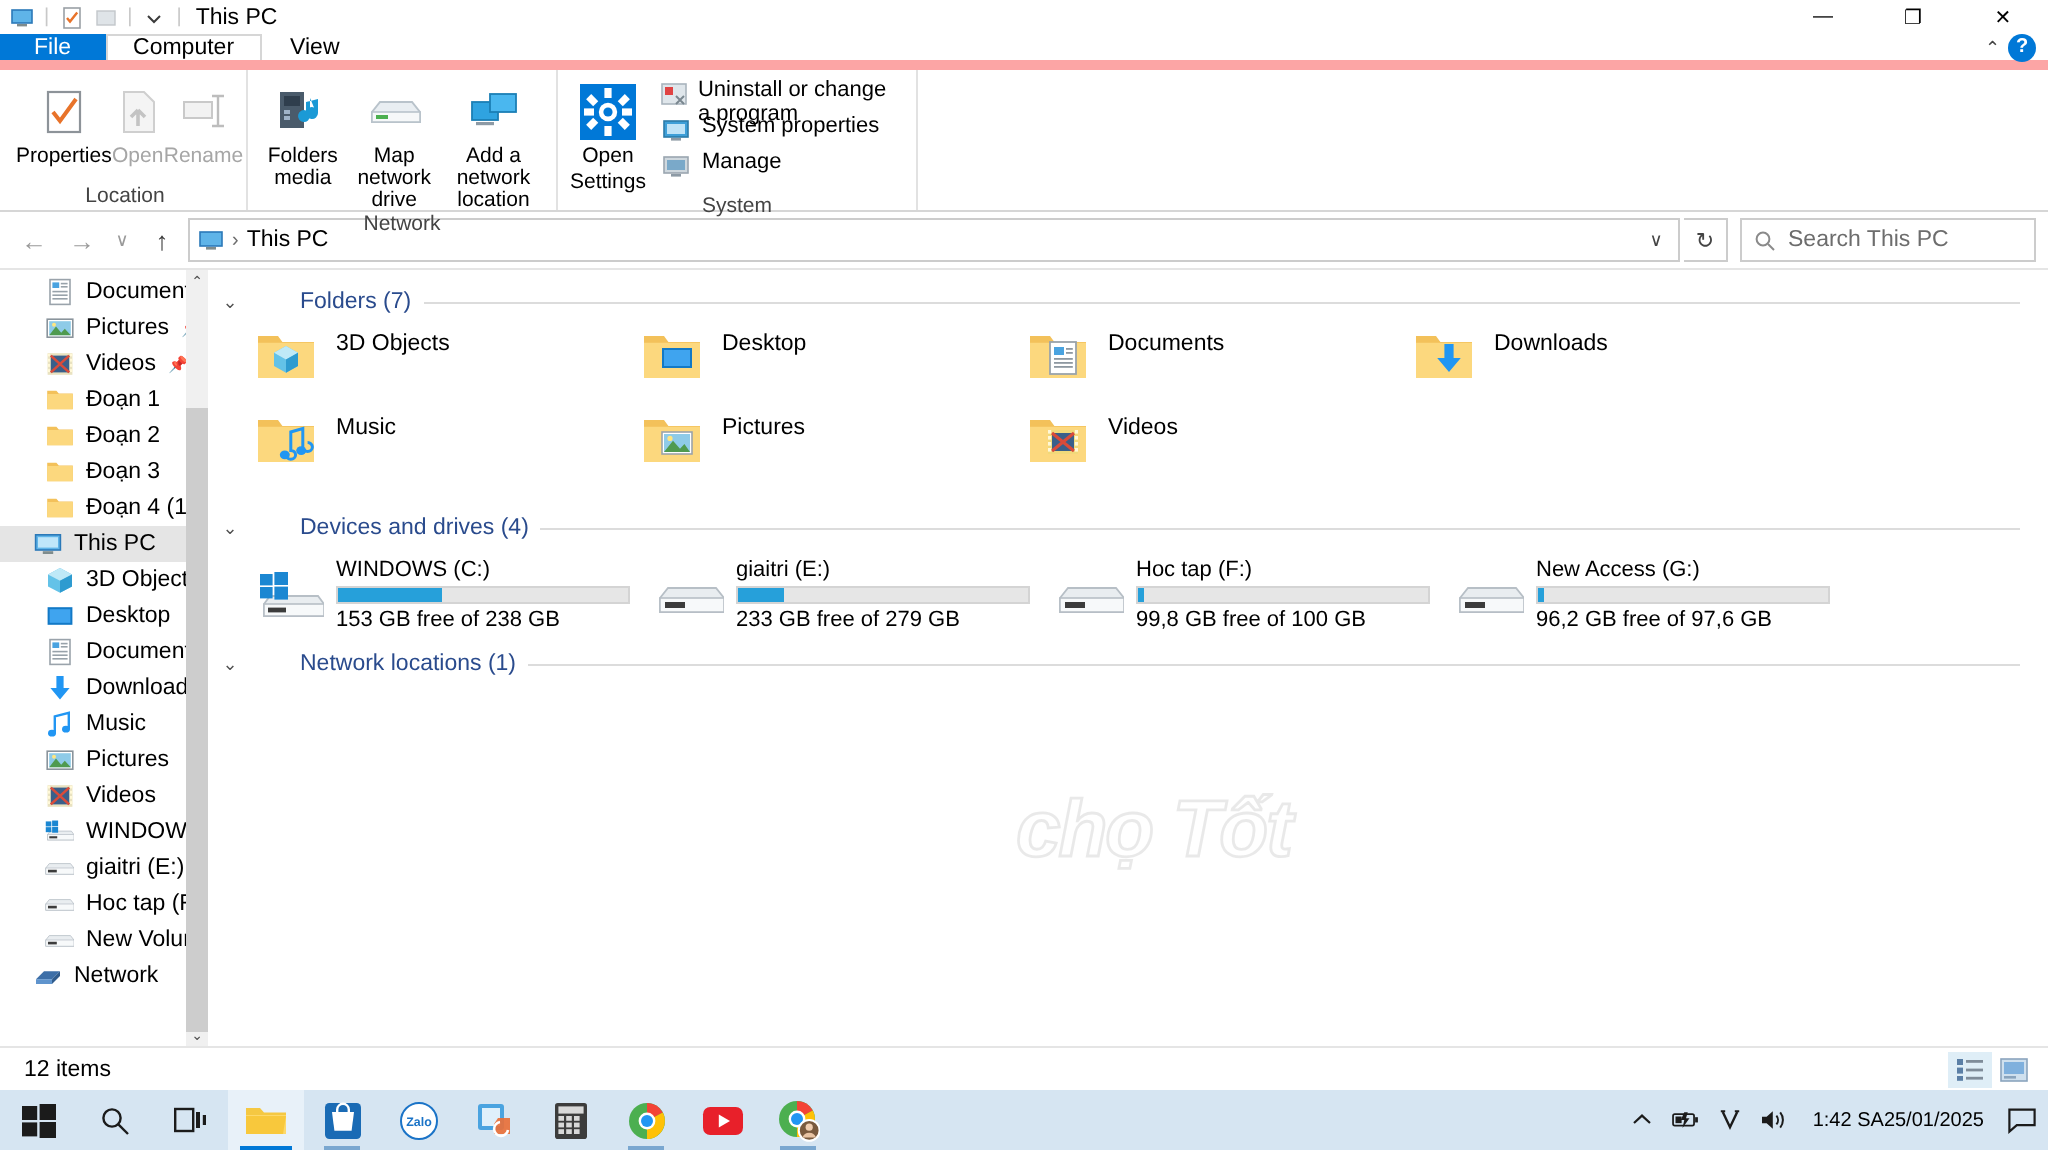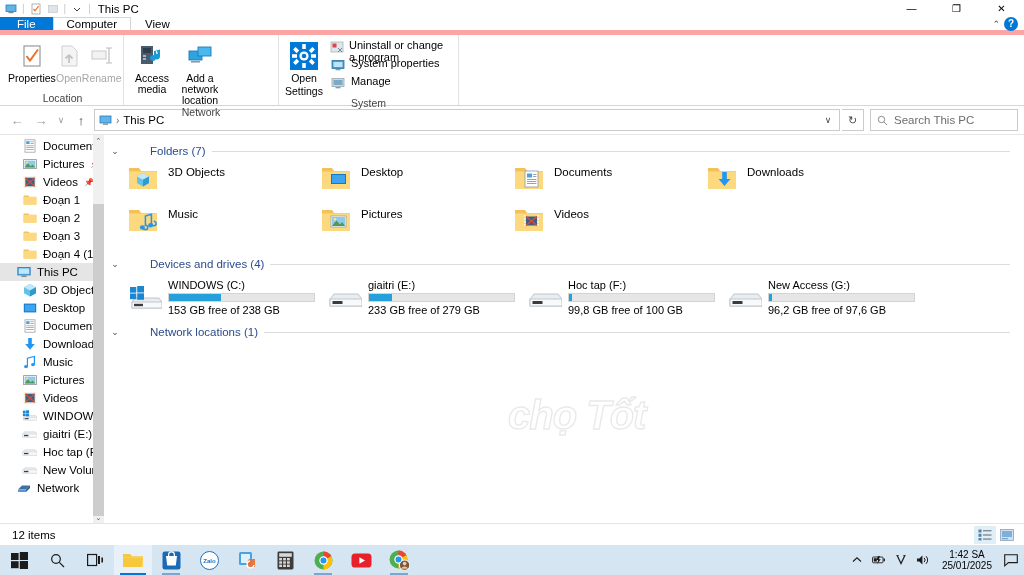--- a/index.html
+++ b/index.html
@@ -170,21 +170,21 @@
   }
   .tbitem.active { background:#e8f1f9; }
   .tbitem.active::after {
     content:''; position:absolute; bottom:0; left:6px; right:6px; height:2px; background:#0078d7;
   }
   .tbitem.running::after {
     content:''; position:absolute; bottom:0; left:10px; right:10px; height:2px; background:#7aa7d0;
   }
   .tray { margin-left:auto; display:flex; align-items:center; gap:8px; padding-right:6px; }
   .tray .ti { font-size:11px; color:#1b1b1b; display:flex; align-items:center; justify-content:center; width:14px; }
-  .clock { display:flex; flex-direction:column; align-items:center; font-size:10px; color:#000; line-height:11px; padding:0 4px; }
+  .clock { display:flex; flex-direction:row; align-items:center; font-size:10px; color:#000; line-height:11px; padding:0 4px; }
 
   svg { display:block; }
 </style>
 </head>
 <body>
 
 <div class="window">
 
   <div class="titlebar">
     <div class="qat">
@@ -272,21 +272,31 @@
         <div class="bigbtn" style="width:44px">
           <span class="gl">
             <svg width="28" height="26" viewBox="0 0 28 26">
                 <rect x="3" y="3" width="12" height="18" fill="#4a5b6b"></rect>
                 <rect x="5" y="5" width="8" height="5" fill="#2f3e4d"></rect>
                 <rect x="5" y="12" width="3" height="2" fill="#9fb3c8"></rect>
                 <rect x="5" y="15" width="3" height="2" fill="#9fb3c8"></rect>
                 <path d="M18 6 v9 a3 3 0 1 1 -2 -2.8 V8 l6-1.5 v7 a3 3 0 1 1 -2 -2.8" fill="#1b9ad6"></path>
               </svg>
           </span>
-          <span class="lbl">Access media</span>
+          <span class="lbl">Folders media</span>
+        </div>
+        <div class="bigbtn" style="width:50px">
+          <span class="gl">
+            <svg width="30" height="26" viewBox="0 0 30 26">
+                <path d="M4 13 L8 8 H24 L28 13 V18 H4 Z" fill="#e9eef2" stroke="#b9c3cb" stroke-width="1"></path>
+                <rect x="4" y="13" width="24" height="5" fill="#f6f8f9" stroke="#b9c3cb" stroke-width="0.8"></rect>
+                <rect x="6" y="14.5" width="6" height="2" fill="#4caf50"></rect>
+              </svg>
+          </span>
+          <span class="lbl">Map network drive</span>
         </div>
         <div class="bigbtn" style="width:52px">
           <span class="gl">
             <svg width="28" height="26" viewBox="0 0 28 26">
                 <rect x="3" y="8" width="13" height="9" fill="#2fa3e0" stroke="#1b7fb5" stroke-width="0.9"></rect>
                 <rect x="12" y="4" width="13" height="9" fill="#4ab7ef" stroke="#1b7fb5" stroke-width="0.9"></rect>
                 <rect x="5" y="18" width="9" height="1.6" fill="#8d9aa5"></rect>
               </svg>
           </span>
           <span class="lbl">Add a network location</span>

